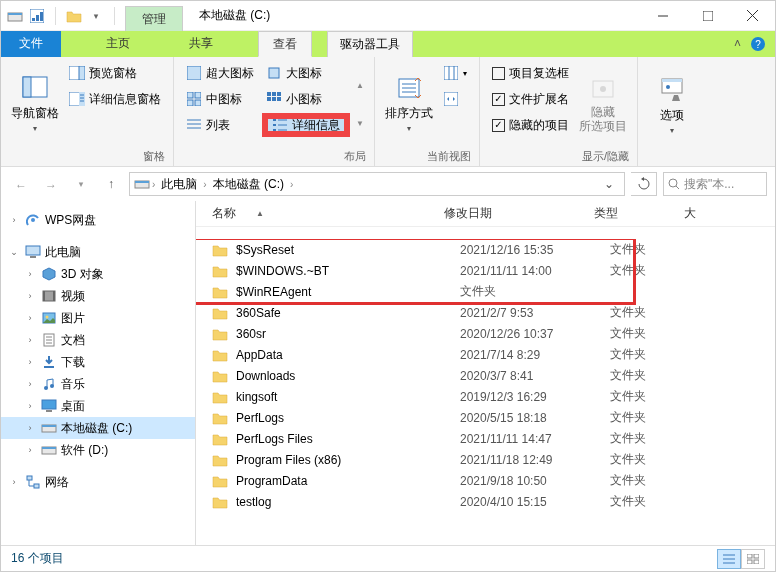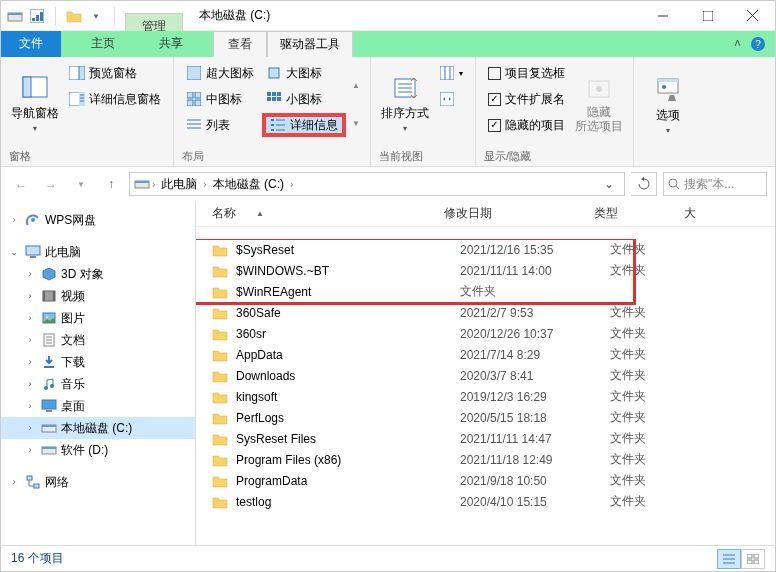--- a/index.html
+++ b/index.html
@@ -3,43 +3,43 @@
 <meta charset="utf-8">
 <style>
 * { margin: 0; padding: 0; box-sizing: border-box; font-family: "Microsoft YaHei", "Segoe UI", sans-serif; font-size: 12px; }
 body { background: #fff; width: 776px; height: 572px; overflow: hidden; display: flex; flex-direction: column; border: 1px solid #ccc; }
 
 
 .titlebar { height: 30px; display: flex; align-items: center; background: #fff; border-bottom: 1px solid #eee; }
 .titlebar .qat { display: flex; gap: 6px; padding: 0 6px; align-items: center; }
 .titlebar .qat-icon { width: 16px; height: 16px; display: flex; align-items: center; justify-content: center; }
 .titlebar .sep { width: 1px; height: 18px; background: #ddd; margin: 0 4px; }
-.tab-btn { padding: 4px 16px; border: 1px solid #ccc; border-bottom: none; background: #c7ecc7; color: #333; position: relative; top: 10px; }
+.tab-btn { padding: 4px 16px; border: 1px solid #ccc; border-bottom: none; background: #c7ecc7; color: #333; position: relative; top: 3px; }
 .titlebar .title { padding-left: 16px; }
 .wincontrols { margin-left: auto; display: flex; }
 .wincontrols div { width: 45px; height: 30px; display: flex; align-items: center; justify-content: center; }
 
 
-.menutabs { height: 26px; display: flex; background: #86efac; position: relative; }
+.menutabs { height: 26px; display: flex; background: #bef264; position: relative; gap: 15px; }
 .menutabs .file { background: #1a83d5; color: #fff; padding: 4px 18px; }
 .menutabs .tab { padding: 4px 14px; color: #333; margin-left: 16px; }
 .menutabs .tab.active { border: 1px solid #ccc; border-bottom: 1px solid #f5f5f5; background: #f5f5f5; }
 .menutabs .subtab { padding: 4px 12px; border: 1px solid #ccc; border-bottom: none; background: #f5f5f5; }
 .menutabs .right { margin-left: auto; display: flex; align-items: center; gap: 10px; padding-right: 10px; }
 .help-icon { width:14px; height:14px; border-radius:50%; background:#1a83d5; color:#fff; display:flex; align-items:center; justify-content:center; font-size:10px; }
 
 
 .ribbon { height: 110px; background: #f5f5f5; border-bottom: 1px solid #ddd; display: flex; }
 .ribbon-group { border-right: 1px solid #ddd; padding: 4px 8px 2px; display: flex; flex-direction: column; }
 .ribbon-group .body { flex: 1; display: flex; gap: 4px; }
-.ribbon-group .label { text-align: left; color: #666; font-size: 11px; padding-top: 2px; }
+.ribbon-group .label { text-align: right; color: #666; font-size: 11px; padding-top: 2px; }
 .rbtn-big { width: 52px; display: flex; flex-direction: column; align-items: center; justify-content: center; gap: 2px; }
 .rbtn-big svg { width: 28px; height: 28px; }
 .rrow { display: flex; align-items: center; gap: 4px; height: 24px; padding: 0 4px; }
-.rrow.sel { background: #c5dff5; border: 4px solid #ef4444; }
+.rrow.sel { background: #c5dff5; border: 6px solid #ef4444; }
 .ricon { width: 16px; height: 16px; display: flex; align-items: center; justify-content: center; }
 .rcol { display: flex; flex-direction: column; gap: 2px; text-align: center; }
 .check { width: 13px; height: 13px; border: 1px solid #333; display: flex; align-items: center; justify-content: center; font-size: 10px; line-height: 1; }
 
 
 .addrbar { height: 34px; display: flex; align-items: center; gap: 6px; padding: 4px 8px; background: #fff; }
 .navbtn { width: 24px; height: 24px; display: flex; align-items: center; justify-content: center; color: #999; }
 .navbtn.active { color: #555; }
 .pathbox { flex: 1; border: 1px solid #ccc; height: 24px; display: flex; align-items: center; padding: 0 4px; gap: 2px; }
 .crumb { padding: 0 4px; display: flex; align-items: center; gap: 2px; }
@@ -605,21 +605,21 @@
           <span class="fname">PerfLogs</span>
           <span class="fdate">2020/5/15 18:18</span>
           <span class="ftype">文件夹</span>
         </div>
         <div class="frow">
           <span class="ficon">
             <svg width="16" height="14" class="folder-svg">
               <path d="M1 3 h5 l1.5 2 h7.5 v8 h-14 z"></path>
             </svg>
           </span>
-          <span class="fname">SysReset Files</span>
+          <span class="fname">PerfLogs Files</span>
           <span class="fdate">2021/11/11 14:47</span>
           <span class="ftype">文件夹</span>
         </div>
         <div class="frow">
           <span class="ficon">
             <svg width="16" height="14" class="folder-svg">
               <path d="M1 3 h5 l1.5 2 h7.5 v8 h-14 z"></path>
             </svg>
           </span>
           <span class="fname">Program Files (x86)</span>

